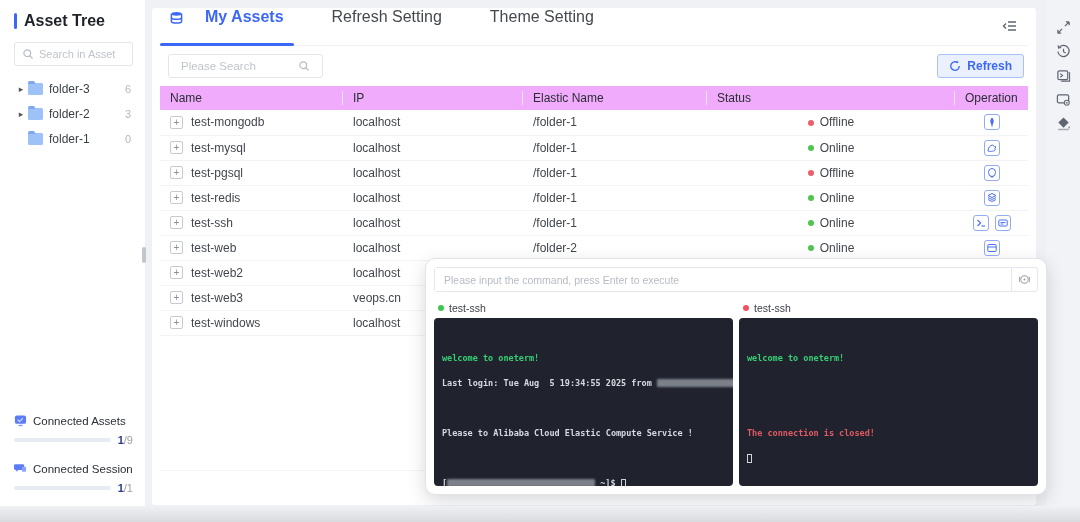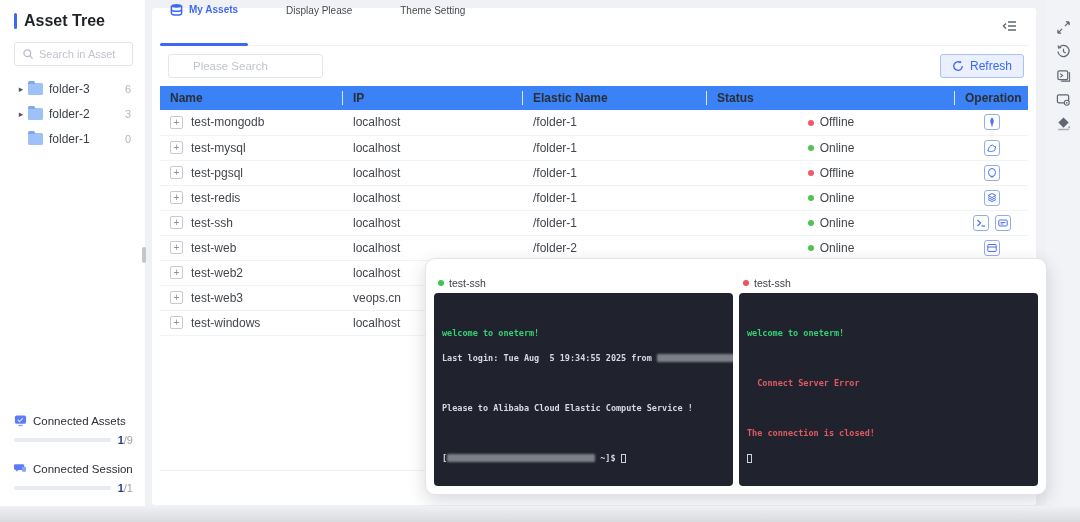--- a/index.html
+++ b/index.html
@@ -50,40 +50,40 @@
   .drag-handle{ position:absolute; left:142px; top:247px; width:4px; height:16px;
     background:#c3c6cd; border-radius:2px; z-index:3; cursor:col-resize; }
 
   
   .card{
     position:absolute; left:152px; top:8px; width:884px; height:497px;
     background:#fff; border-radius:3px; padding:0 8px;
   }
   .tabbar{ display:flex; align-items:flex-end; height:38px; border-bottom:1px solid #f0f1f4;
     padding-left:8px; position:relative;}
-  .tab{ font-size:10px; color:#45494f; padding:0 2px 29px 2px; margin-right:44px; cursor:pointer;
-    display:flex; align-items:center; gap:6px; position:relative;}
+  .tab{ font-size:16px; color:#45494f; padding:0 2px 19px 2px; margin-right:44px; cursor:pointer;
+    display:flex; align-items:center; gap:22px; position:relative;}
   .tab.active{ color:#3d68f5; font-weight:bold; }
   .tab.active::after{ content:""; position:absolute; left:-8px; right:-8px; bottom:-1px; height:3px;
     background:#3d68f5; border-radius:2px;}
   .colset-btn{ position:absolute; right:10px; top:10px; cursor:pointer; }
 
   .toolbar{ display:flex; align-items:center; justify-content:space-between; height:40px; padding:0 4px 0 8px; }
   .tb-search{ display:flex; align-items:center; justify-content:space-between;
-    width:155px; height:24px; border:1px solid #e2e5ea; border-radius:3px; padding:0 24px; }
+    width:155px; height:24px; border:1px solid #e2e5ea; border-radius:3px; padding:0 12px; }
   .tb-search input{ border:none; outline:none; width:110px; font-size:11.5px;
     font-family:"Liberation Sans",sans-serif;}
   .tb-search input::placeholder{ color:#c0c4cc; }
   .refresh-btn{ display:flex; align-items:center; gap:6px; height:24px; padding:0 11px;
     background:#eaf0fe; border:1px solid #a8c1fa; border-radius:3px; color:#3d68f5;
-    font-size:12px; cursor:pointer; }
+    font-size:12px; cursor:pointer;font-weight:bold; }
 
   table.assets{ width:100%; border-collapse:collapse; table-layout:fixed; font-size:12px; }
   table.assets th{
-    background:#3b82f6; font-weight:bold; color:#2b2e33; text-align:left;
+    background:#f0abfc; font-weight:normal; color:#2b2e33; text-align:left;
     height:24px; padding:0 10px; position:relative;
   }
   table.assets th:not(:last-child)::after{ content:""; position:absolute; right:0; top:5px;
     width:1px; height:14px; background:#e3e6eb; }
   table.assets td{ height:25px; padding:0 10px; border-bottom:1px solid #f2f3f6; color:#42464d; }
   th.c-status, td.c-status, th.c-op, td.c-op{ text-align:center; }
   .name-cell{ display:flex; align-items:center; gap:8px; }
   .expand-box{ width:13px; height:13px; border:1px solid #c6cad2; border-radius:2px; color:#8a8f98;
     font-size:10px; line-height:11px; text-align:center; cursor:pointer; background:#fff; flex:none;}
   .dot{ display:inline-block; width:6px; height:6px; border-radius:50%; margin-right:6px; vertical-align:middle;}
@@ -192,21 +192,21 @@
   <div class="tabbar">
     <div class="tab active">
       <svg width="13" height="13" viewBox="0 0 14 14">
         <ellipse cx="7" cy="3" rx="5.5" ry="2" fill="#3d68f5"></ellipse>
         <path d="M1.5 3 v4 c0 1.1 2.5 2 5.5 2 s5.5-.9 5.5-2 v-4" fill="none" stroke="#3d68f5" stroke-width="1.6"></path>
         <path d="M1.5 7 v4 c0 1.1 2.5 2 5.5 2 s5.5-.9 5.5-2 v-4" fill="none" stroke="#3d68f5" stroke-width="1.6"></path>
       </svg>
       <span>My Assets</span>
     </div>
     <div class="tab">
-      <span>Display Please</span>
+      <span>Refresh Setting</span>
     </div>
     <div class="tab">
       <span>Theme Setting</span>
     </div>
     <span class="colset-btn">
       <svg width="16" height="16" viewBox="0 0 16 16">
         <path d="M6 4 h8 M6 8 h8 M6 12 h8" stroke="#5f6672" stroke-width="1.4"></path>
         <path d="M4 5.5 L1.5 8 L4 10.5" fill="none" stroke="#5f6672" stroke-width="1.4"></path>
       </svg>
     </span>
@@ -448,20 +448,30 @@
   <span class="ric">
     <svg width="15" height="15" viewBox="0 0 16 16">
         <path d="M8 1.5 L13.5 7 8 12.5 2.5 7 z" fill="#5f6672"></path>
         <path d="M14 10.5 q1.3 2 0 3 q-1.3-1 0-3 z" fill="#5f6672"></path>
         <rect x="2" y="13.5" width="12" height="1.6" rx="0.8" fill="#a9adb6"></rect>
       </svg>
   </span>
 </div>
 
 <div class="overlay">
+  <div class="cmd-row">
+    <input placeholder="Please input the command, press Enter to execute" style="">
+    <span class="cmd-ic">
+      <svg width="13" height="13" viewBox="0 0 14 14">
+          <circle cx="7" cy="7" r="4" fill="none" stroke="#9a9da6" stroke-width="1.1"></circle>
+          <path d="M2 4 q-1.3 3 0 6 M12 4 q1.3 3 0 6" fill="none" stroke="#9a9da6" stroke-width="1.1"></path>
+          <circle cx="7" cy="7" r="1.1" fill="#9a9da6"></circle>
+        </svg>
+    </span>
+  </div>
   <div class="panes">
 
     <div class="pane">
       <div class="pane-tab">
         <span class="pane-dot ok"></span>
         <span>test-ssh</span>
       </div>
       <div class="term">
 <div class="t-green">welcome to oneterm!</div>
 <div><span>Last login: Tue Aug  5 19:34:55 2025 from </span><span class="redact" style="width:92px"></span></div>
@@ -473,20 +483,19 @@
     </div>
 
     <div class="pane">
       <div class="pane-tab">
         <span class="pane-dot err"></span>
         <span>test-ssh</span>
       </div>
       <div class="term">
 <div class="t-green">welcome to oneterm!</div>
 <div>&nbsp;</div>
-<div class="t-red">  Connect Server Error</div>
 <div>&nbsp;</div>
 <div class="t-red">The connection is closed!</div>
 <div><span class="cursor"></span></div>
       </div>
     </div>
   </div>
 </div>
 
 </body></html>

